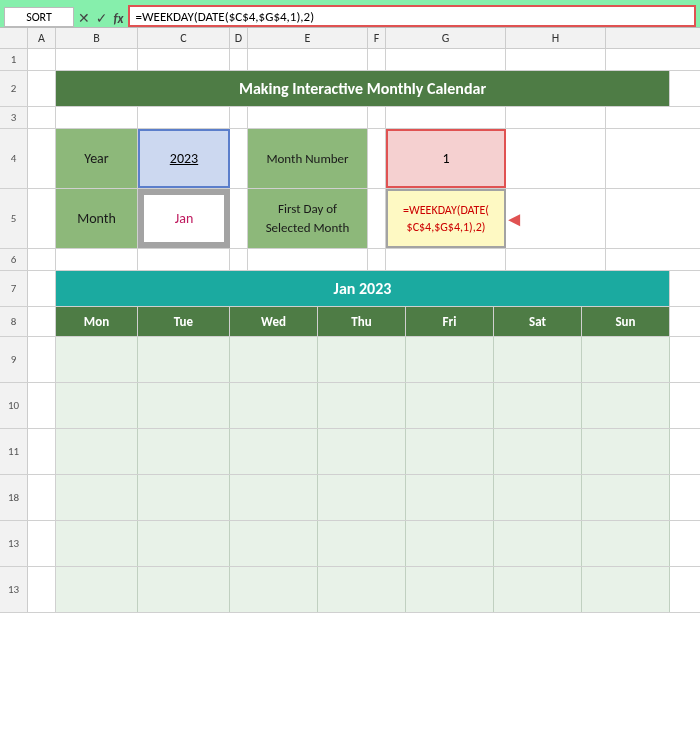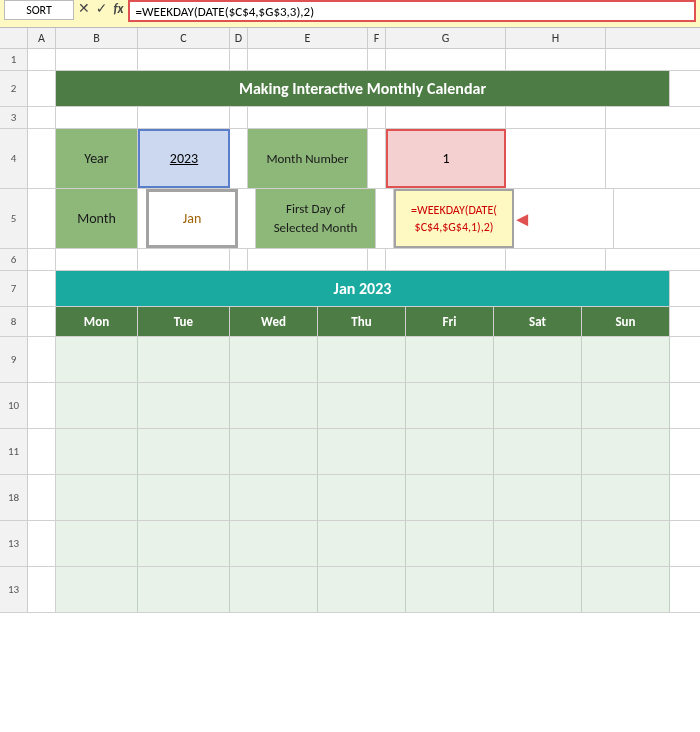--- a/index.html
+++ b/index.html
@@ -7,24 +7,24 @@
       font-family: Calibri, Arial, sans-serif;
       font-size: 13px;
       background: #fff;
       width: 700px;
       overflow: hidden;
     }
 
     
     .formula-bar {
       display: flex;
-      align-items: flex-start;
+      align-items: flex-end;
       height: 28px;
       border-bottom: 1px solid #bbb;
-      background: #fef9c3;
+      background: #86efac;
       padding: 0 4px;
       gap: 4px;
     }
     .name-box {
       width: 70px;
       border: 1px solid #bbb;
       padding: 2px 4px;
       font-size: 12px;
       background: #fff;
       text-align: center;
@@ -161,25 +161,24 @@
     .value-cell-year {
       background: #ccd8f0;
       color: #000;
       font-size: 14px;
       text-align: center;
       border: 2px solid #5b7ecb;
       text-decoration: underline;
     }
     .value-cell-month {
       background: #fff;
-      color: #a16207;
+      color: #be185d;
       font-size: 14px;
       text-align: center;
-      border: 3px solid #a3a3a3;
-      margin-left: 8px;
+      border: 6px solid #a3a3a3;
     }
 
     
     .r-label-cell {
       background: #8db87a;
       color: #1a1a1a;
       font-size: 13px;
       font-weight: normal;
       text-align: center;
       justify-content: center;
@@ -245,21 +244,21 @@
 </head>
 <body>
 
 <div class="formula-bar">
   <div class="name-box">SORT</div>
   <div class="formula-icons">
     <span class="formula-icon">✕</span>
     <span class="formula-icon">✓</span>
     <span class="formula-icon" style="font-style:italic;font-weight:bold;font-size:13px;">fx</span>
   </div>
-  <div class="formula-input-box">=WEEKDAY(DATE($C$4,$G$3,3),2)</div>
+  <div class="formula-input-box">=WEEKDAY(DATE($C$4,$G$4,1),2)</div>
 </div>
 
 <div class="spreadsheet">
 
   <div class="col-headers">
     <div class="row-num-header"></div>
     <div class="col-header col-a">A</div>
     <div class="col-header col-b">B</div>
     <div class="col-header col-c">C</div>
     <div class="col-header col-d">D</div>

